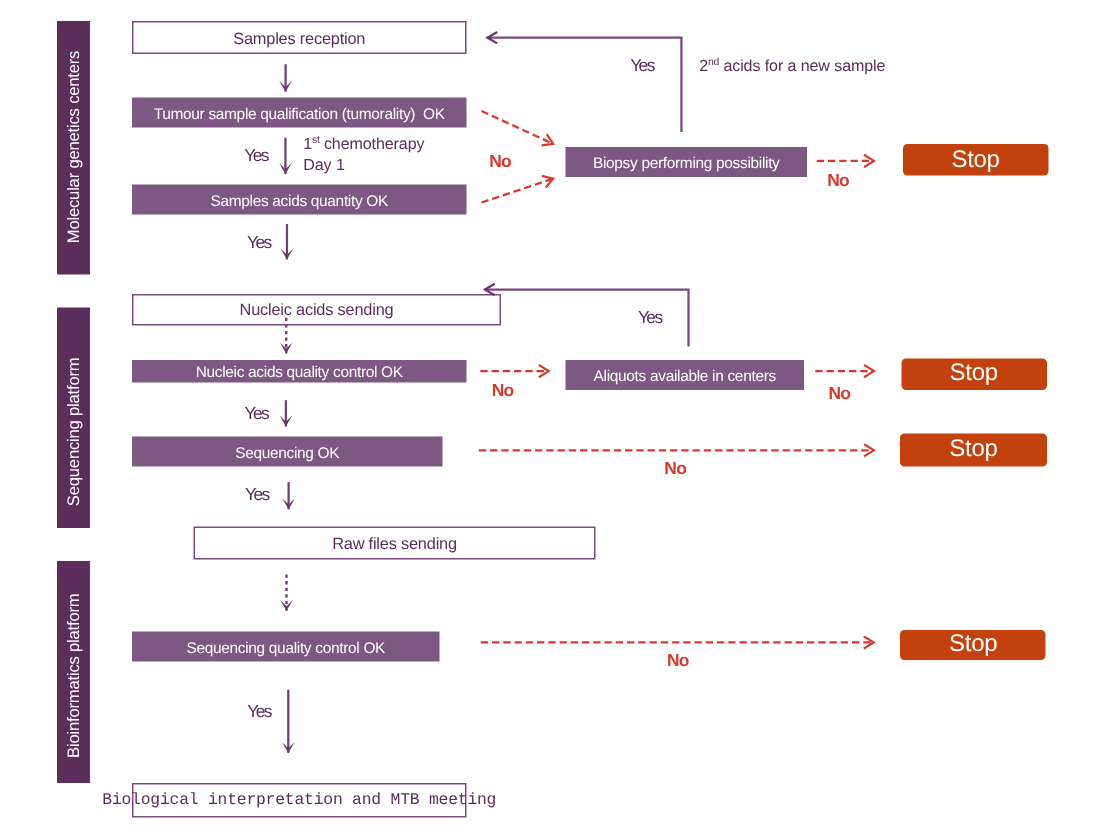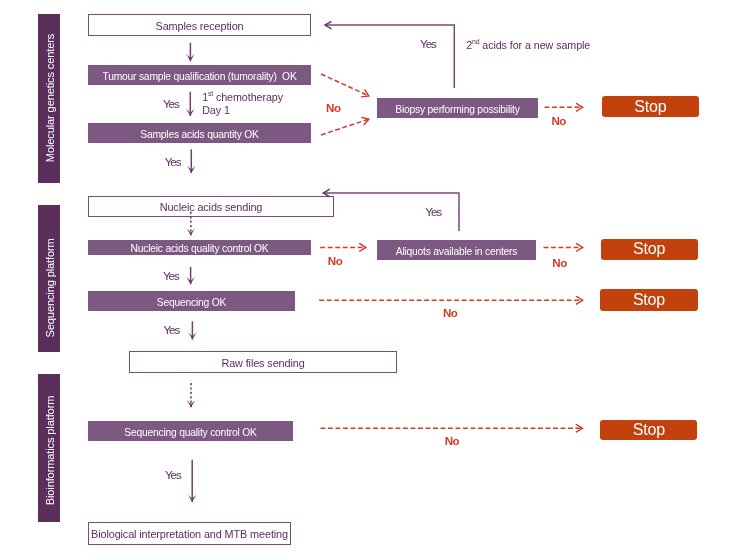--- a/index.html
+++ b/index.html
@@ -78,21 +78,21 @@
   </div>
 
   <div class="obox" style="left:88px;top:351px;width:268px;height:22px;margin-left:41px;">
     <span>Raw files sending</span>
   </div>
 
   <div class="fbox" style="left:88px;top:421px;width:205px;height:20px;">
     <span>Sequencing quality control OK</span>
   </div>
 
-  <div class="obox" style="left:88px;top:522px;width:203px;height:23px;">
+  <div class="obox" style="left:88px;top:522px;width:223px;height:23px;font-family:Liberation Mono, monospace;">
     <span>Biological interpretation and MTB meeting</span>
   </div>
 
   <div class="fbox" style="left:377px;top:98px;width:161px;height:20px;">
     <span>Biopsy performing possibility</span>
   </div>
 
   <div class="fbox" style="left:377px;top:240px;width:159px;height:20px;">
     <span>Aliquots available in centers</span>
   </div>

